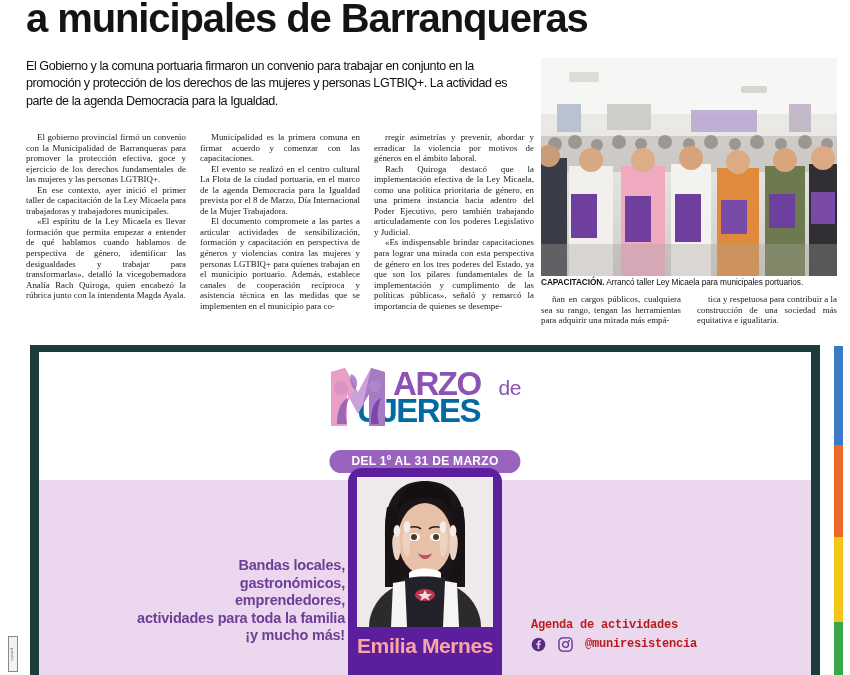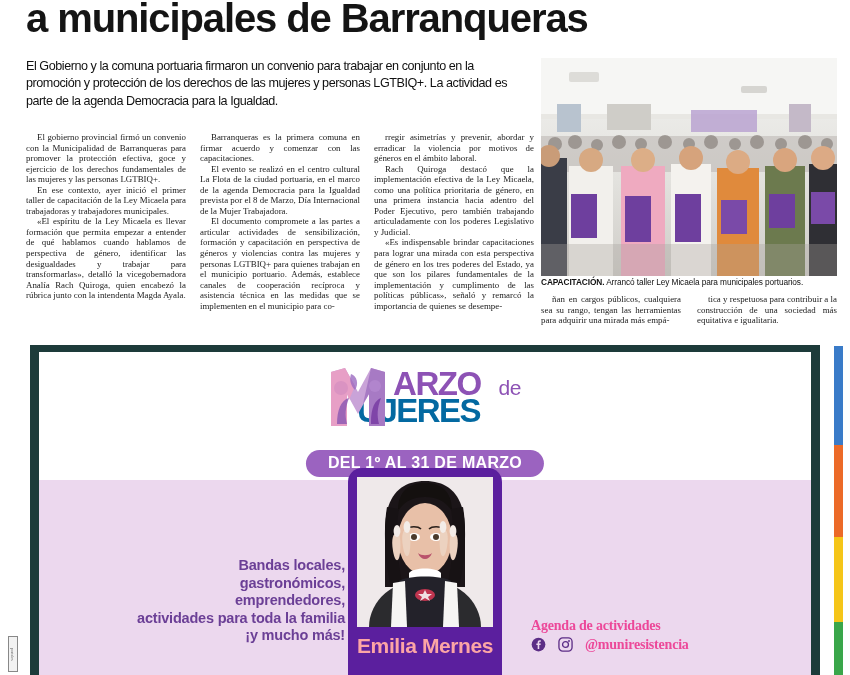--- a/index.html
+++ b/index.html
@@ -138,21 +138,21 @@
   }
   .ad-datepill {
     position: absolute;
     left: 50%; top: 98px;
     transform: translateX(-50%);
     background: #9b63c0;
     color: #ffffff;
     border-radius: 20px;
     padding: 4px 22px 5px 22px;
     font-family: "Liberation Sans", sans-serif;
-    font-size: 16px;
+    font-size: 12px;
     font-weight: bold;
     letter-spacing: 0.3px;
     white-space: nowrap;
   }
 
   
   .ad-band {
     position: absolute;
     left: 0; right: 0; bottom: 0; top: 128px;
     background: #ecd8ee;
@@ -198,25 +198,25 @@
     line-height: 17.5px;
     color: #6b3f96;
     letter-spacing: -0.2px;
     z-index: 3;
   }
 
   
   .ad-copy-right {
     position: absolute;
     left: 492px; top: 264px;
-    font-family: Liberation Serif, serif;
+    font-family: Liberation Mono, monospace;
     font-weight: bold;
-    font-size: 14px;
+    font-size: 12px;
     line-height: 19px;
-    color: #ec4899;
+    color: #b91c1c;
     letter-spacing: -0.2px;
     z-index: 3;
   }
   .social-row { display: flex; align-items: center; gap: 12px; }
 
   
   .tabstrip {
     position: absolute;
     right: 7px; top: 346px;
     width: 9px; height: 329px;
@@ -316,21 +316,21 @@
     <span>Arrancó taller Ley Micaela para municipales portuarios.</span>
   </div>
 
   <div class="cols">
     <div class="col col1">
       <p>El gobierno provincial firmó un convenio con la Municipalidad de Barranqueras para promover la protección efectiva, goce y ejercicio de los derechos fundamentales de las mujeres y las personas LGTBIQ+.</p>
       <p>En ese contexto, ayer inició el primer taller de capacitación de la Ley Micaela para trabajadoras y trabajadores municipales.</p>
       <p>«El espíritu de la Ley Micaela es llevar formación que permita empezar a entender de qué hablamos cuando hablamos de perspectiva de género, identificar las desigualdades y trabajar para transformarlas», detalló la vicegobernadora Analía Rach Quiroga, quien encabezó la rúbrica junto con la intendenta Magda Ayala.</p>
     </div>
     <div class="col col2">
-      <p>Barranqueras es la primera comuna en firmar acuerdo y comenzar con las capacitaciones.</p>
+      <p>Municipalidad es la primera comuna en firmar acuerdo y comenzar con las capacitaciones.</p>
       <p>El evento se realizó en el centro cultural La Flota de la ciudad portuaria, en el marco de la agenda Democracia para la Igualdad prevista por el 8 de Marzo, Día Internacional de la Mujer Trabajadora.</p>
       <p>El documento compromete a las partes a articular actividades de sensibilización, formación y capacitación en perspectiva de géneros y violencias contra las mujeres y personas LGTBIQ+ para quienes trabajan en el municipio portuario. Además, establece canales de cooperación recíproca y asistencia técnica en las medidas que se implementen en el municipio para co-</p>
     </div>
     <div class="col col3">
       <p>rregir asimetrías y prevenir, abordar y erradicar la violencia por motivos de géneros en el ámbito laboral.</p>
       <p>Rach Quiroga destacó que la implementación efectiva de la Ley Micaela, como una política prioritaria de género, en una primera instancia hacia adentro del Poder Ejecutivo, pero también trabajando articuladamente con los poderes Legislativo y Judicial.</p>
       <p>«Es indispensable brindar capacitaciones para lograr una mirada con esta perspectiva de género en los tres poderes del Estado, ya que son los pilares fundamentales de la implementación y cumplimento de las políticas públicas», señaló y remarcó la importancia de quienes se desempe-</p>
     </div>
     <div class="col col4">
       <div class="sub a">

